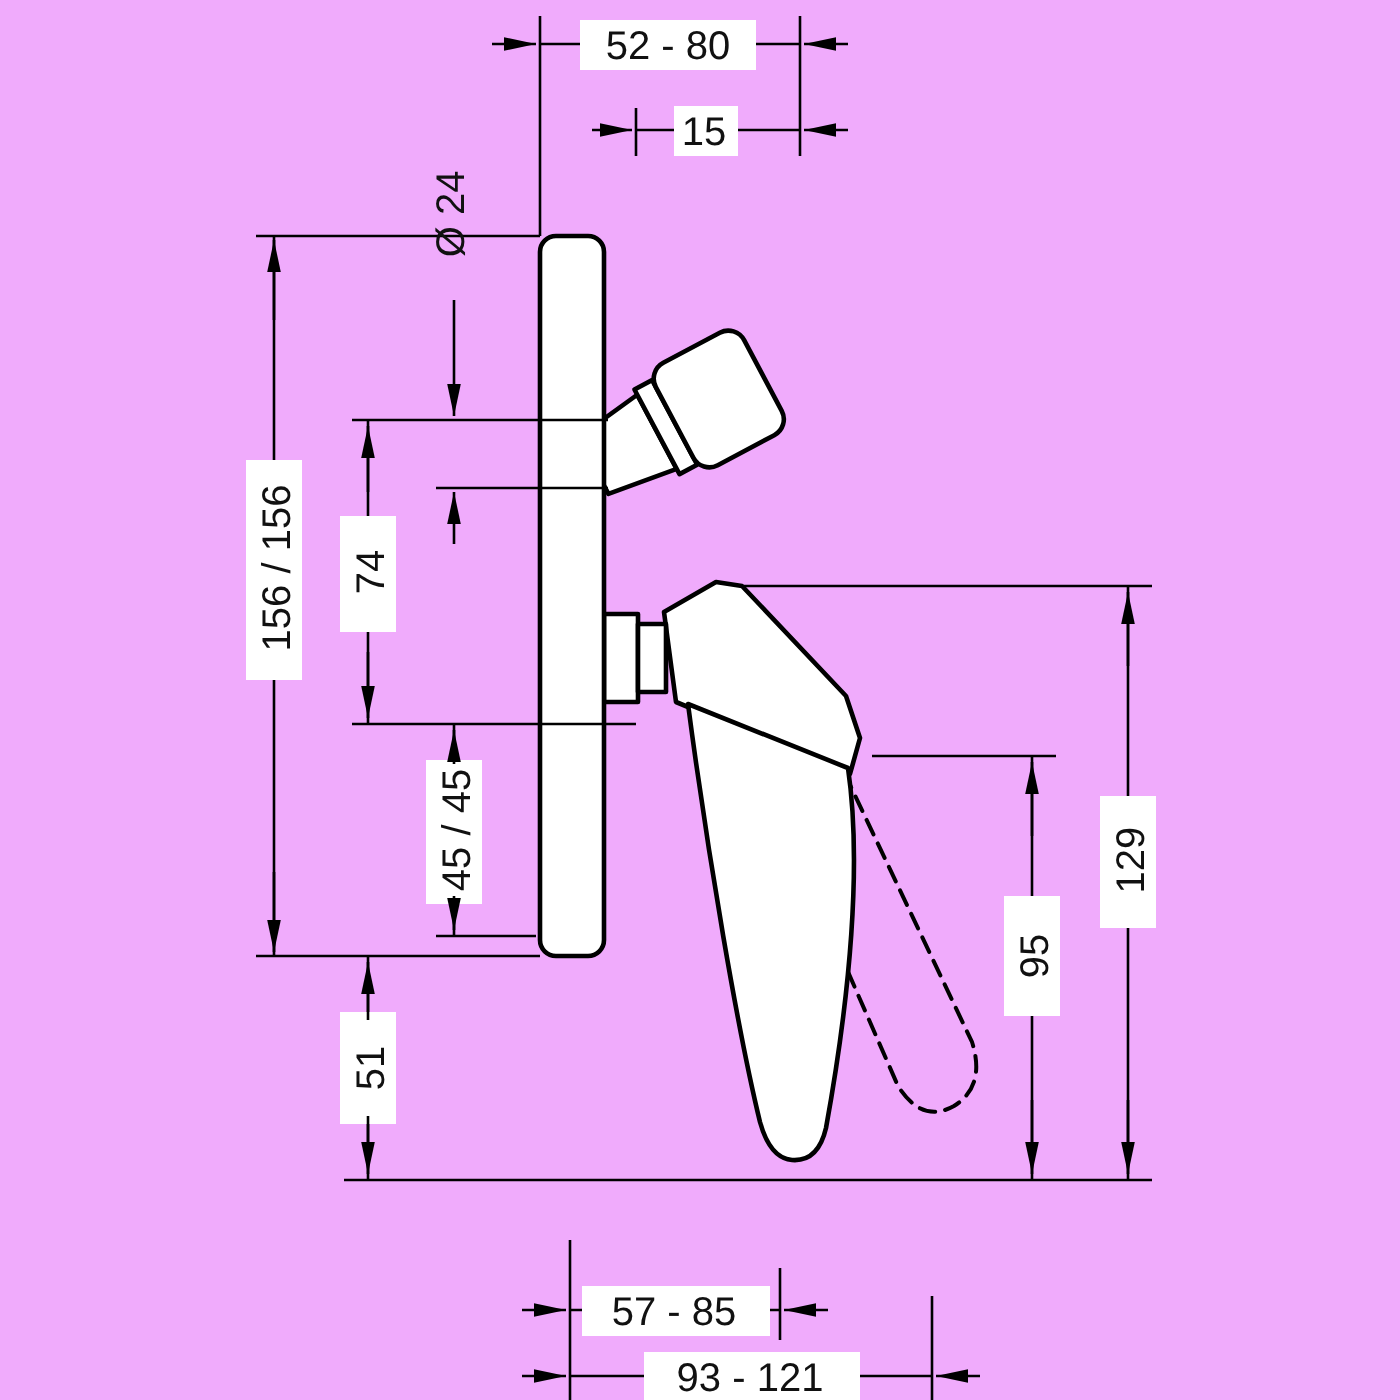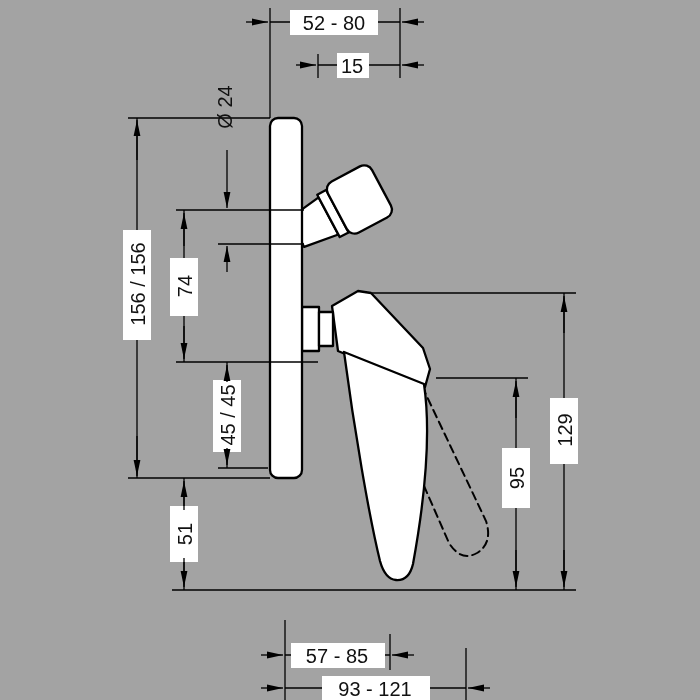--- a/index.html
+++ b/index.html
@@ -7,21 +7,21 @@
     padding: 0;
     background: #ffffff;
     width: 700px;
     height: 700px;
     font-family: "Liberation Sans", sans-serif;
   }
   .stage {
     position: relative;
     width: 700px;
     height: 700px;
-    background: #a3a3a3;
+    background: #f0abfc;
     overflow: hidden;
   }
   svg { display: block; }
   .shape {
     fill: #ffffff;
     stroke: #000000;
     stroke-width: 2.3;
     stroke-linejoin: round;
   }
   .dashed {

